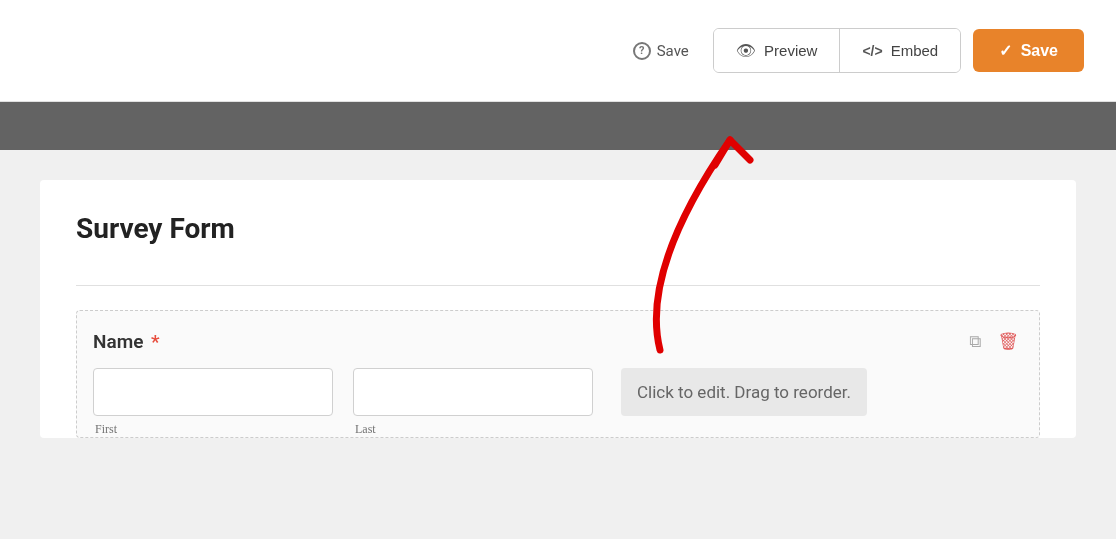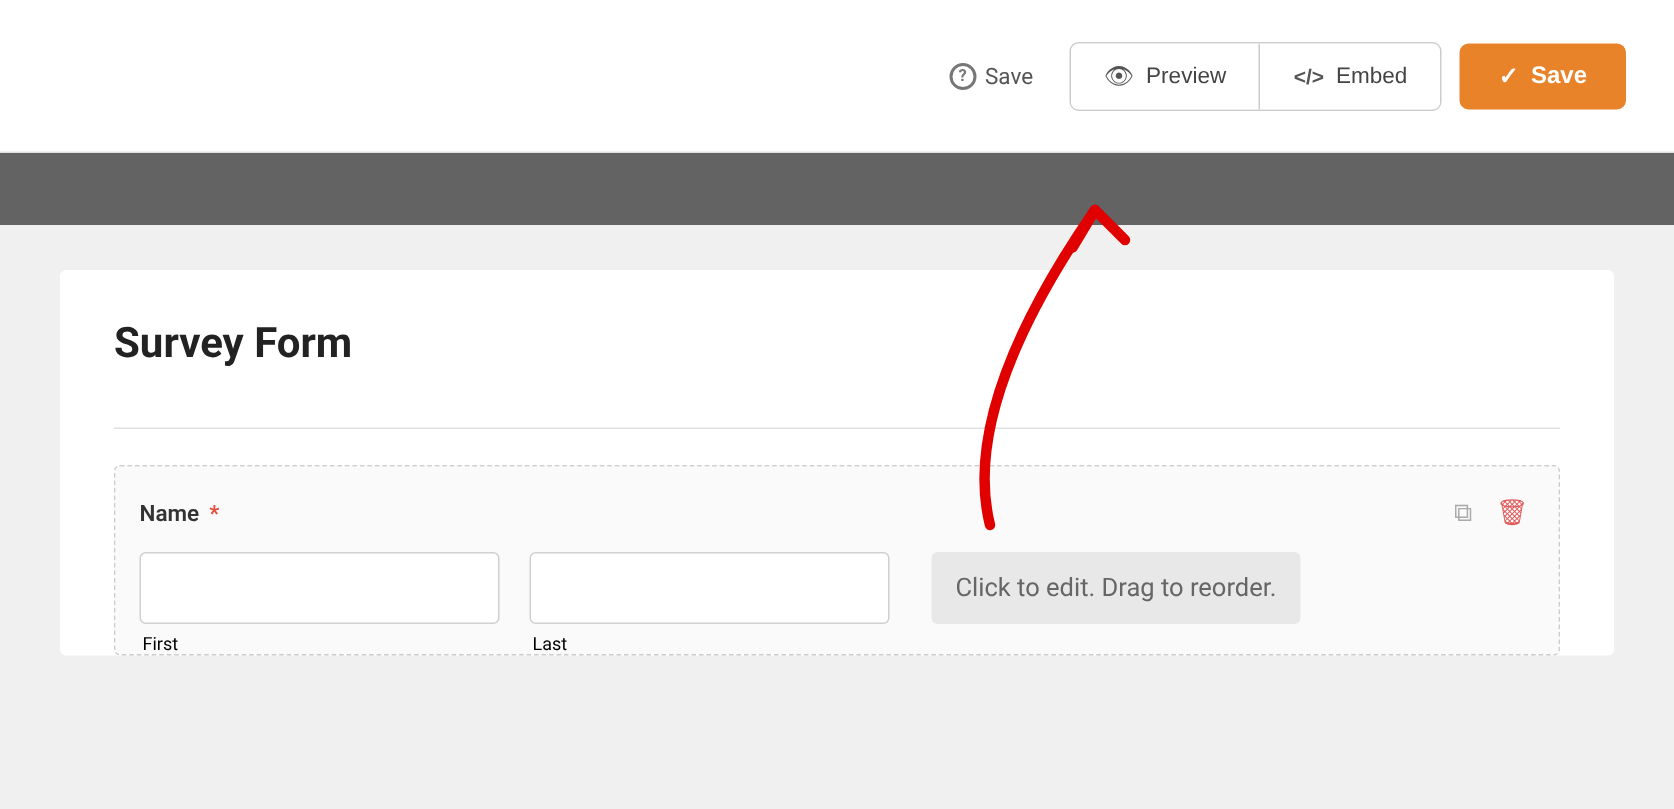--- a/index.html
+++ b/index.html
@@ -115,21 +115,21 @@
     }
 
     .field-header {
       display: flex;
       justify-content: space-between;
       align-items: center;
       margin-bottom: 14px;
     }
 
     .field-label {
-      font-size: 15px;
+      font-size: 19px;
       font-weight: 600;
       color: #333;
     }
 
     .field-label .required {
       color: #e74c3c;
       margin-left: 3px;
     }
 
     .field-actions {
@@ -166,22 +166,23 @@
       padding: 10px 12px;
       font-size: 14px;
       width: 240px;
       height: 48px;
       background: #fff;
       color: #333;
     }
 
     .field-input-label {
       font-size: 12px;
-      color: #000000;
+      color: #737373;
       padding-left: 2px;
+      font-family: Liberation Serif, serif;
     }
 
     .click-to-edit {
       background: #e8e8e8;
       border-radius: 4px;
       padding: 10px 16px;
       font-size: 17px;
       color: #666;
       display: flex;
       align-items: center;

